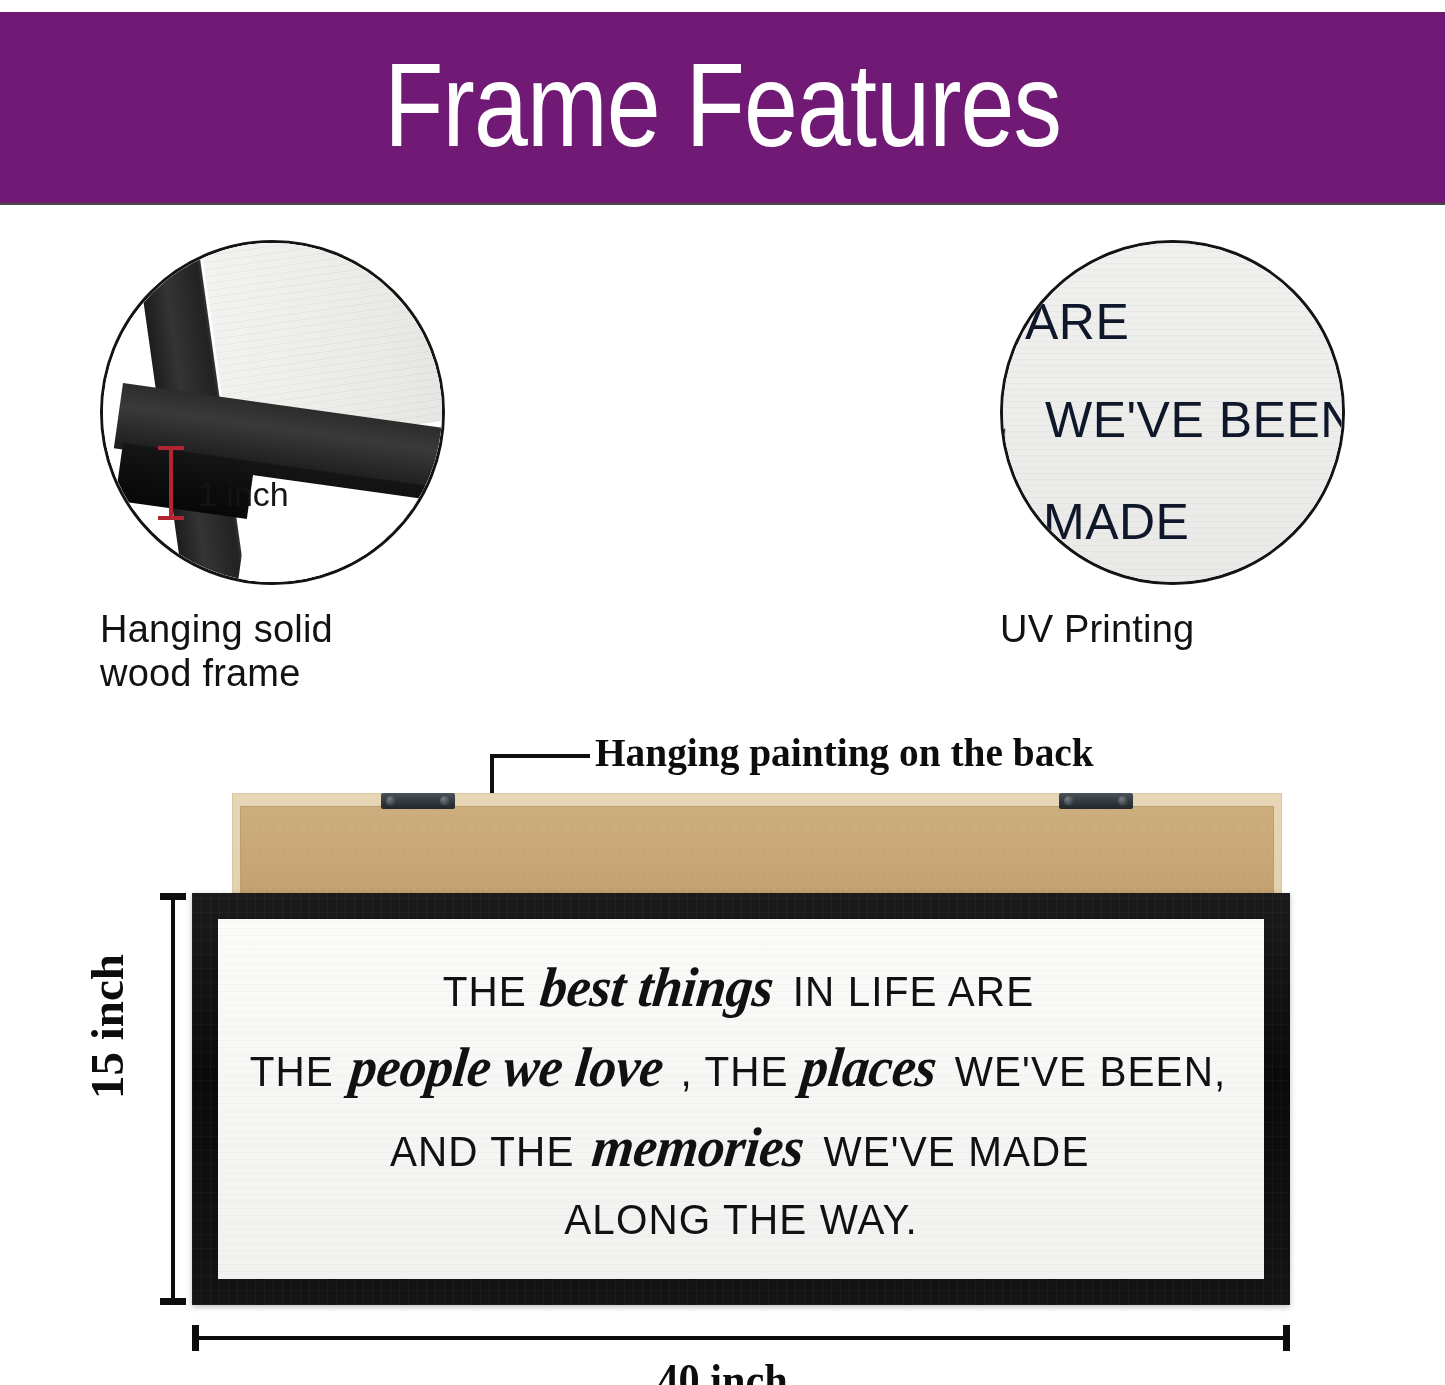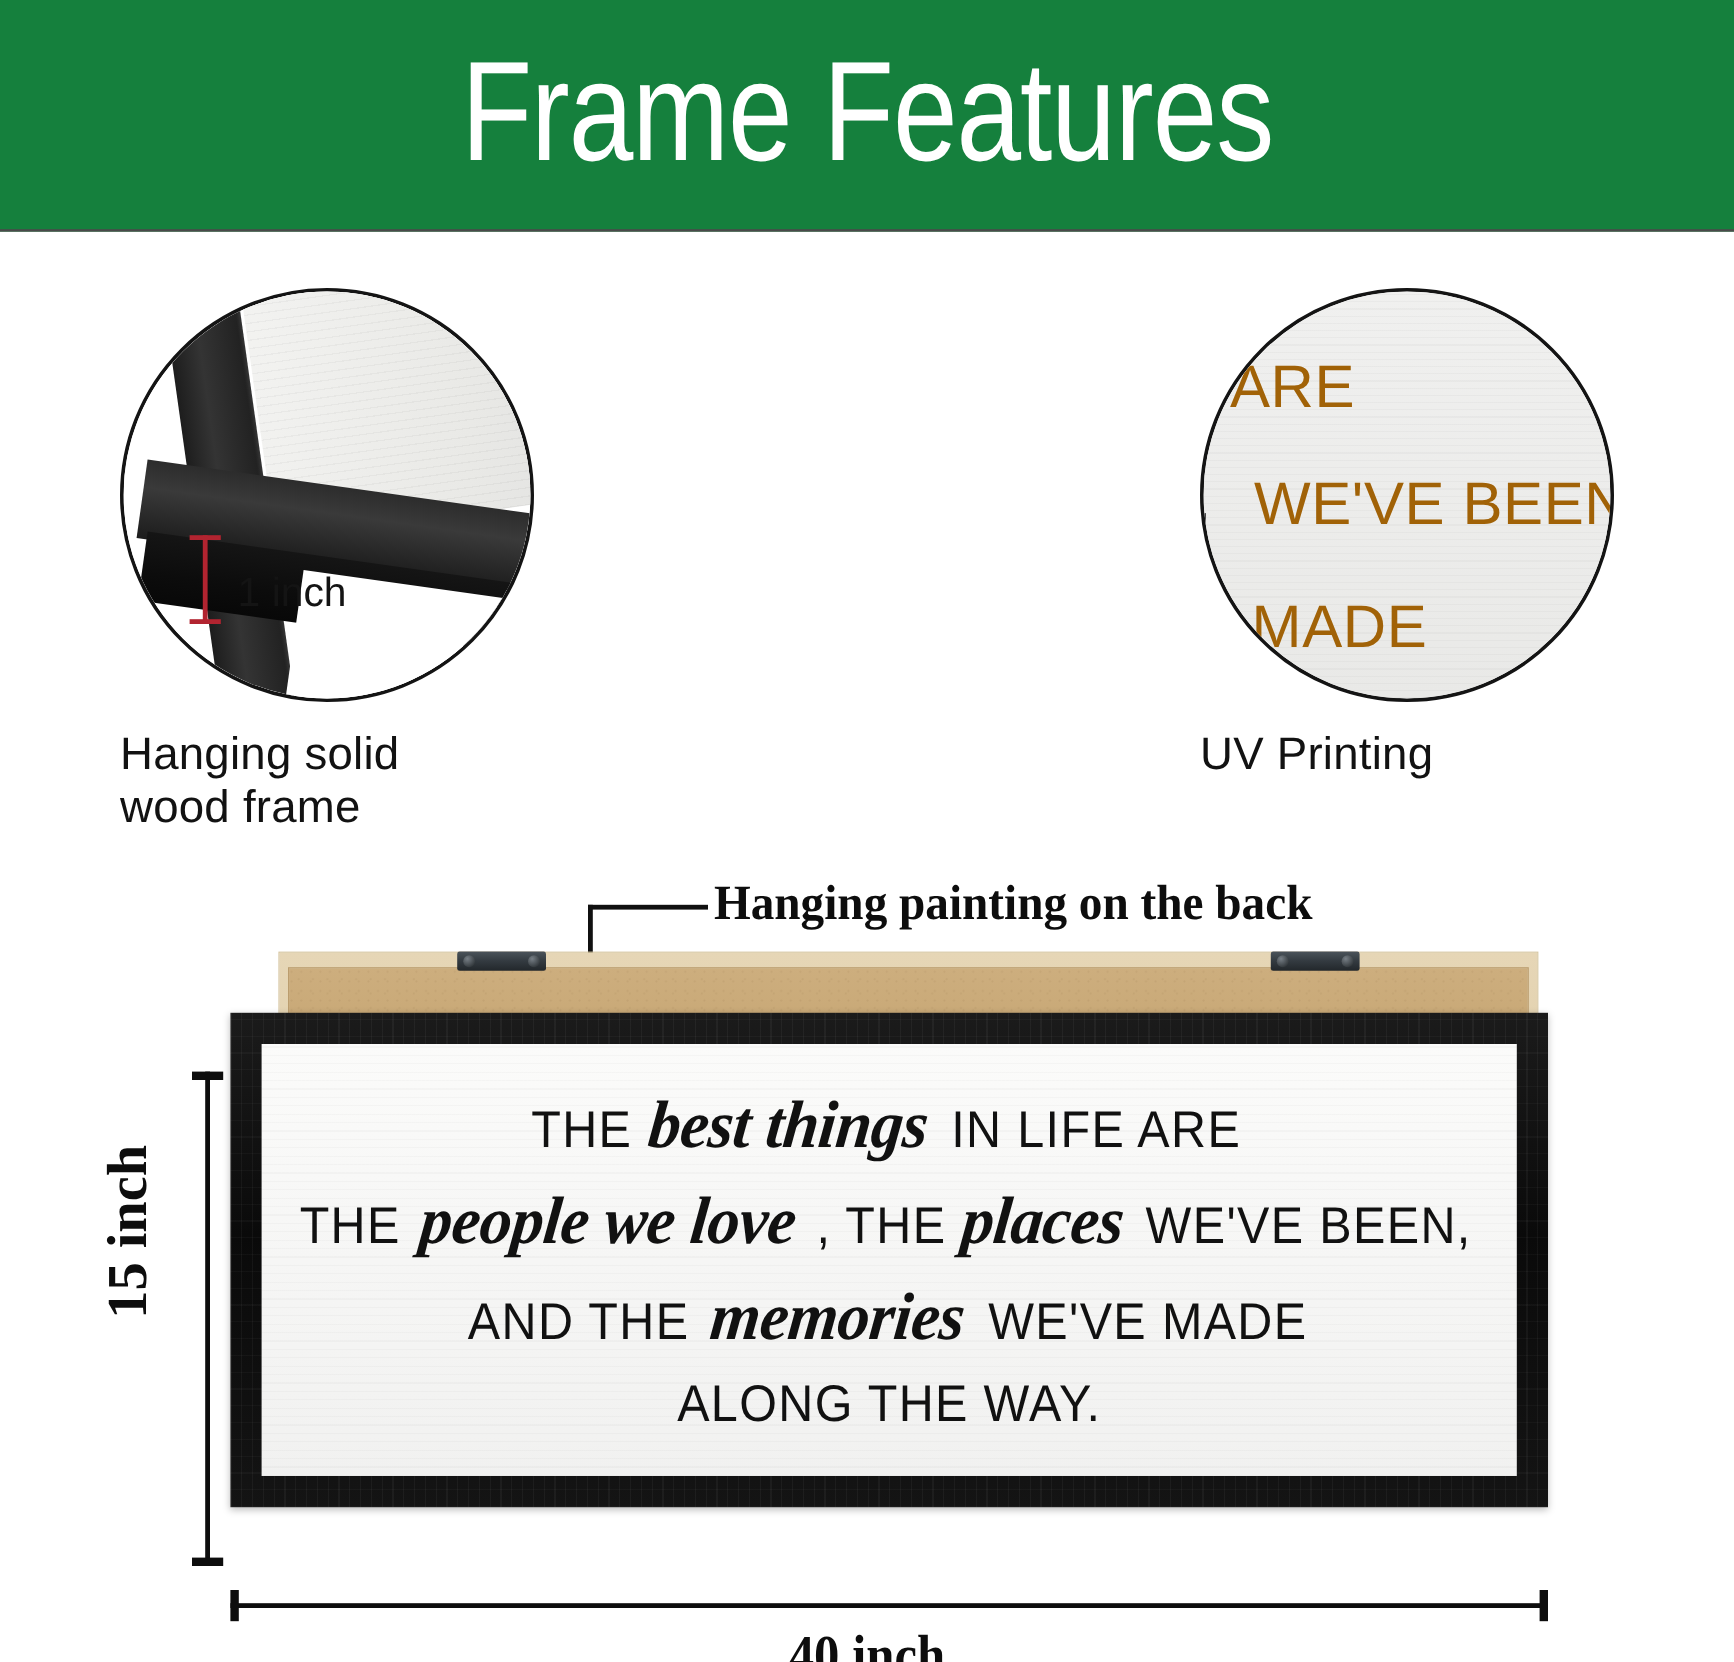--- a/index.html
+++ b/index.html
@@ -6,22 +6,22 @@
   body {
     width:1445px; height:1385px;
     background:#ffffff;
     font-family:"Liberation Sans", sans-serif;
     overflow:hidden;
     position:relative;
   }
 
   
   .header-bar{
-    position:absolute; left:0; top:0; width:1445px; height:193px;
-    background:#15803d;
+    position:absolute; left:0; top:12px; width:1445px; height:193px;
+    background:#701a75;
     display:flex; align-items:center; justify-content:center;
   }
   .header-bar::after{
     content:""; position:absolute; left:0; bottom:0; width:100%; height:2px;
     background:#4a4a4a;
   }
   .header-title{
     color:#ffffff;
     font-family:"Liberation Sans Narrow","Liberation Sans",sans-serif;
     font-size:118px; font-weight:400;
@@ -138,21 +138,21 @@
   
   .c3-bg{
     position:absolute; inset:0;
     background:
       repeating-linear-gradient(0deg, rgba(0,0,0,0.028) 0px, rgba(0,0,0,0.028) 1px, transparent 1px, transparent 6px),
       linear-gradient(180deg,#f0f0ef 0%,#e9e9e7 100%);
   }
   .c3-word{
     position:absolute;
     font-family:"Liberation Sans Narrow","Liberation Sans",sans-serif;
-    font-size:50px; color:#a16207; font-weight:400;
+    font-size:50px; color:#0f172a; font-weight:400;
     white-space:nowrap; letter-spacing:0.5px;
   }
   .c3-word.w1{ left:22px; top:50px; }
   .c3-word.w2{ left:42px; top:148px; }
   .c3-word.w3{ left:40px; top:250px; }
   .c3-stray{
     position:absolute; left:-4px; top:180px;
     font-size:34px; color:#222; transform:rotate(-14deg);
   }
 
@@ -206,21 +206,21 @@
   .bp-hanger.h2{ right:148px; }
   .bp-hanger::before, .bp-hanger::after{
     content:""; position:absolute; top:3px; width:10px; height:10px;
     border-radius:50%; background:radial-gradient(circle at 35% 30%, #777f86, #1d2225);
   }
   .bp-hanger::before{ left:5px; }
   .bp-hanger::after{ right:5px; }
 
   
   .framed-sign{
-    position:absolute; left:192px; top:844px; width:1098px; height:412px;
+    position:absolute; left:192px; top:893px; width:1098px; height:412px;
     background:linear-gradient(180deg,#1b1b1b 0%,#0a0a0a 45%,#141414 100%);
     box-shadow:0 2px 6px rgba(0,0,0,0.25);
   }
   .frame-texture{
     position:absolute; inset:0;
     background:
       repeating-linear-gradient(90deg, rgba(255,255,255,0.045) 0px, rgba(255,255,255,0.045) 1px, transparent 1px, transparent 9px),
       repeating-linear-gradient(0deg, rgba(255,255,255,0.03) 0px, rgba(255,255,255,0.03) 1px, transparent 1px, transparent 14px);
     pointer-events:none;
   }

